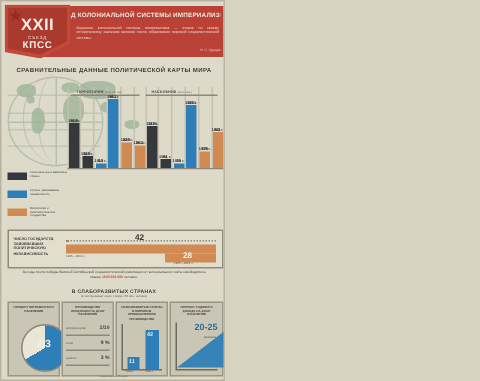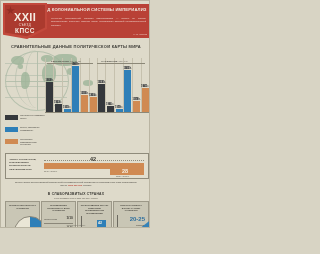--- a/index.html
+++ b/index.html
@@ -3,21 +3,21 @@
 <meta charset="utf-8">
 <style>
   html,body{margin:0;padding:0;}
   body{
     width:150px;height:254px;overflow:hidden;
     background:#d8d4c4;
     font-family:"Liberation Sans", sans-serif;
     -webkit-font-smoothing:none;
   }
   #poster{
-    position:relative;width:150px;height:228px;
+    position:relative;width:150px;height:254px;
     background:#dedaca;
     box-sizing:border-box;
     border:1px solid #b9b4a2;
     overflow:hidden;
     padding-left:44px;
   }
 
   
   .hdr{position:absolute;left:0;top:0;width:150px;height:40px;}
   .hdr-band{

